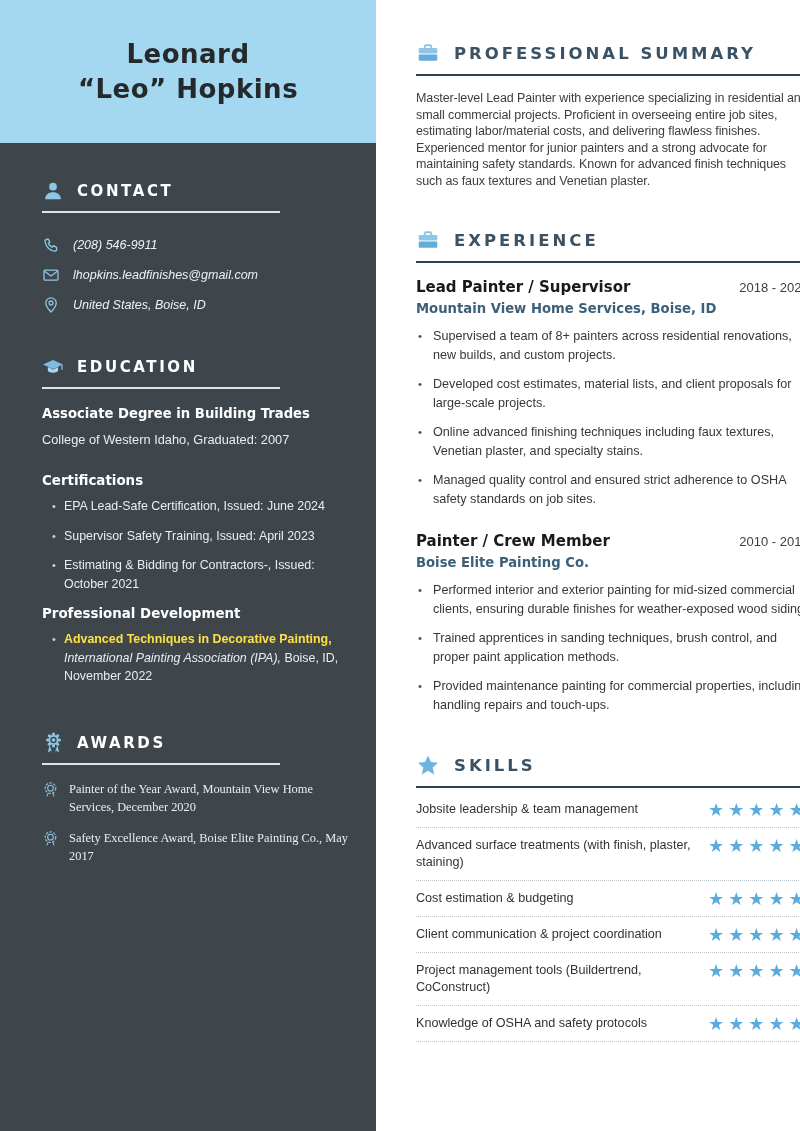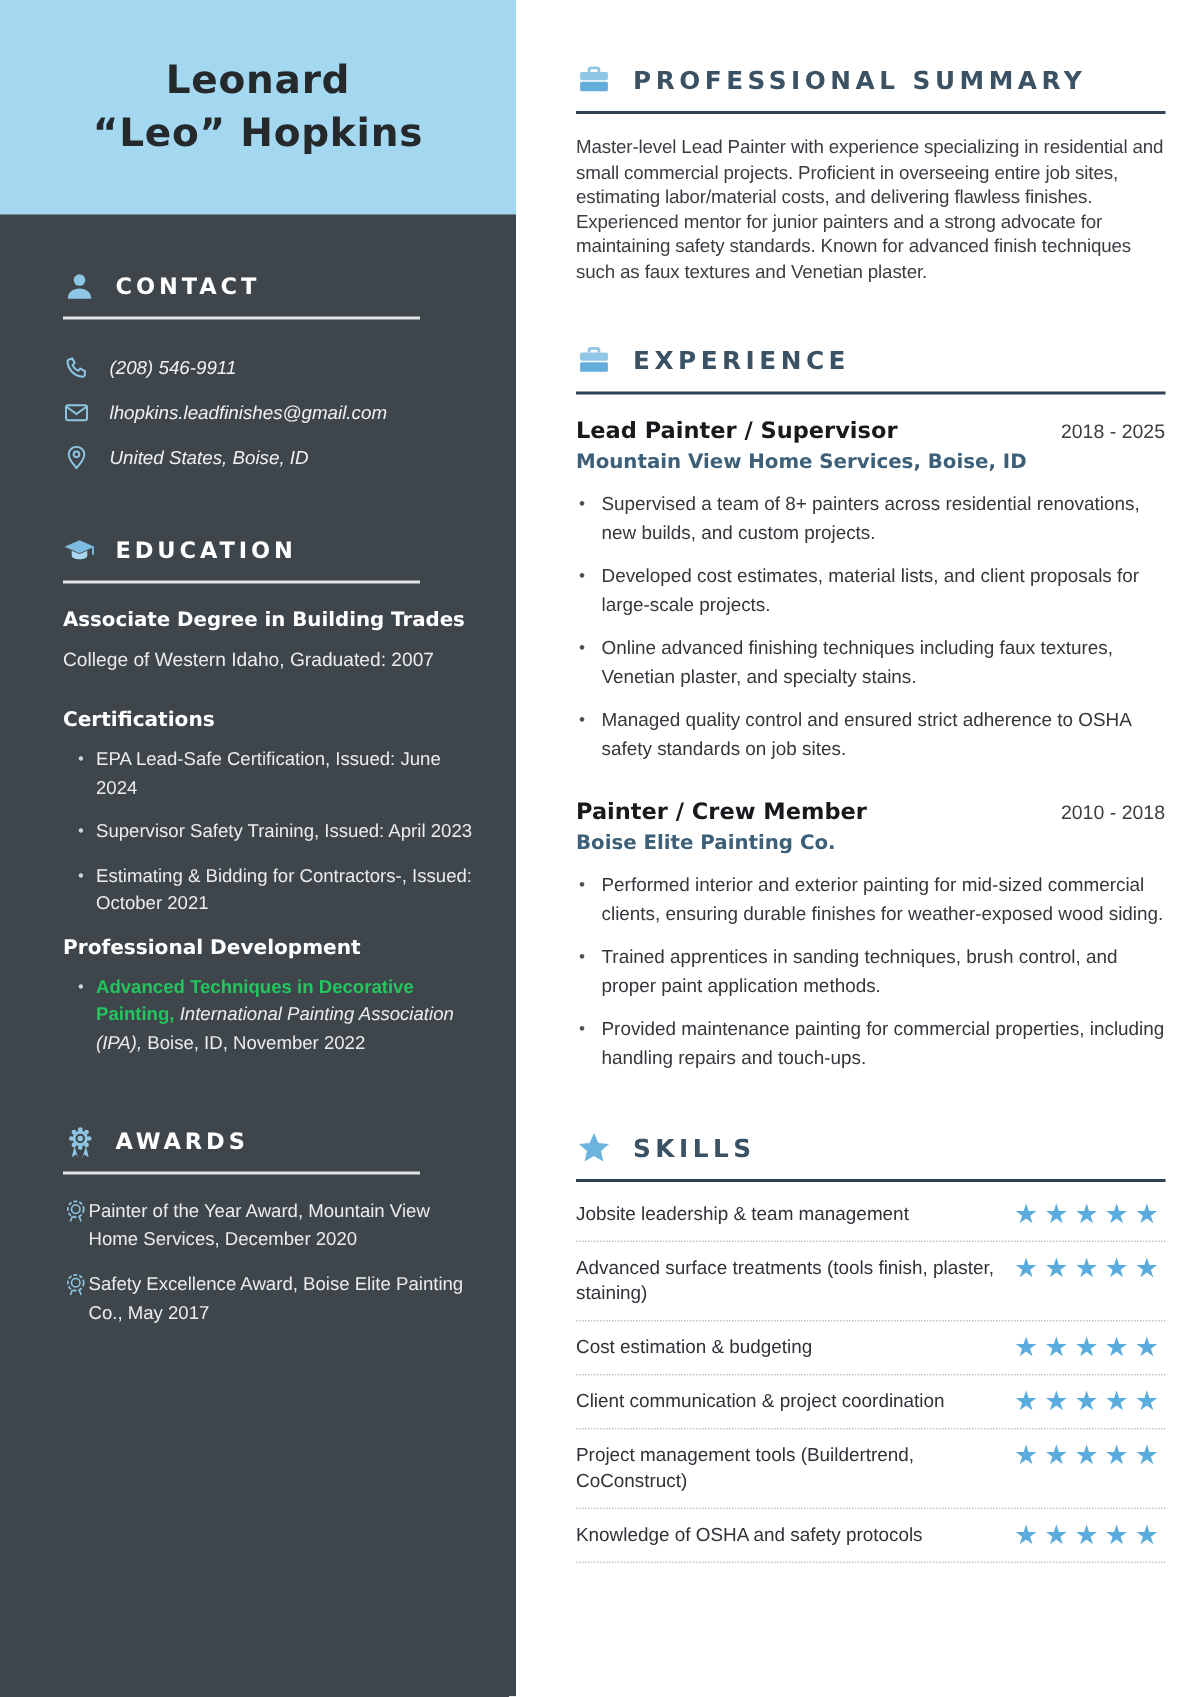--- a/index.html
+++ b/index.html
@@ -2,21 +2,21 @@
 <html><head>
 <meta charset="utf-8">
 <style>
   * { margin:0; padding:0; box-sizing:border-box; }
   html,body { background:#ffffff; }
   body { font-family:"Liberation Sans", sans-serif; width:800px; }
 
   .page { display:flex; width:800px; height:1131px; overflow:hidden; background:#ffffff; }
 
   
-  .sidebar { width:344px; flex-shrink:0; background:#3f464b; color:#eef1f3; }
+  .sidebar { width:376px; flex-shrink:0; background:#3f464b; color:#eef1f3; }
   .name-block {
     height:143px; background:#a3d8f0; display:flex; align-items:center; justify-content:center;
     text-align:center; padding:0 14px;
   }
   .name-block h1 {
     font-family:"DejaVu Sans", sans-serif; font-size:26px; line-height:35px;
     font-weight:bold; color:#25292c; letter-spacing:.5px;
   }
   .side-section { padding:0 26px 0 42px; }
   .side-header { display:flex; align-items:center; gap:13px; }
@@ -28,25 +28,25 @@
   .contact-row { display:flex; align-items:center; gap:13px; margin-bottom:12px; font-size:12.5px; line-height:16px; color:#eef1f3;font-style:italic; }
   .contact-row .icon { width:18px; height:18px; flex-shrink:0; }
 
   .edu-degree { margin-top:16px; font-family:"DejaVu Sans", sans-serif; font-size:13.2px; font-weight:bold; color:#ffffff; line-height:18px; }
   .edu-school { margin-top:7px; font-size:12.8px; line-height:19px; color:#e9edef; }
   .side-subtitle { margin-top:24px; font-family:"DejaVu Sans", sans-serif; font-size:13.4px; font-weight:bold; color:#ffffff; }
   .side-ul { list-style:none; margin-top:9px; }
   .side-ul li { position:relative; padding-left:22px; margin-bottom:11px; font-size:12.4px; line-height:18.5px; color:#e9edef; }
   .side-ul li::before { content:"•"; position:absolute; left:10px; top:0; color:#cfd6da; font-size:11px; }
   .side-ul.dev li { margin-bottom:26px; }
-  .dev-bold { font-weight:bold; color:#22c55e; }
+  .dev-bold { font-weight:bold; color:#fde047; }
   .dev-italic { font-style:italic; }
 
   .awards-list { margin-top:15px; }
-  .award-row { display:flex; align-items:flex-start; margin-bottom:12px; }
+  .award-row { display:flex; align-items:flex-start; gap:10px; margin-bottom:12px;font-family:Liberation Serif, serif; }
   .award-row .icon { width:17px; height:19px; flex-shrink:0; margin-top:1px; }
   .award-text { font-size:12.4px; line-height:18.5px; color:#e9edef; }
 
   .mt-contact { margin-top:37px; }
   .mt-edu { margin-top:42px; }
   .mt-awards { margin-top:46px; }
 
   
   .main { flex:1; padding:0 32px 0 40px; background:#ffffff; }
   .main-header { display:flex; align-items:center; gap:14px; }
@@ -279,21 +279,21 @@
         <span class="main-title">SKILLS</span>
       </div>
       <div class="main-rule"></div>
 
       <div class="skills-list">
         <div class="skill-row">
           <span class="skill-label">Jobsite leadership &amp; team management</span>
           <span class="skill-stars">★★★★★</span>
         </div>
         <div class="skill-row">
-          <span class="skill-label">Advanced surface treatments (tools finish, plaster, staining)</span>
+          <span class="skill-label">Advanced surface treatments (with finish, plaster, staining)</span>
           <span class="skill-stars">★★★★★</span>
         </div>
         <div class="skill-row">
           <span class="skill-label">Cost estimation &amp; budgeting</span>
           <span class="skill-stars">★★★★★</span>
         </div>
         <div class="skill-row">
           <span class="skill-label">Client communication &amp; project coordination</span>
           <span class="skill-stars">★★★★★</span>
         </div>

